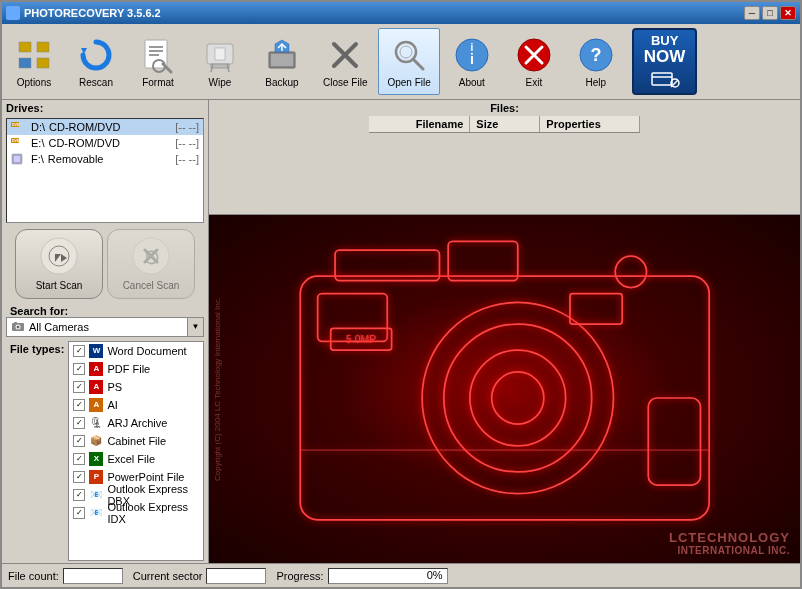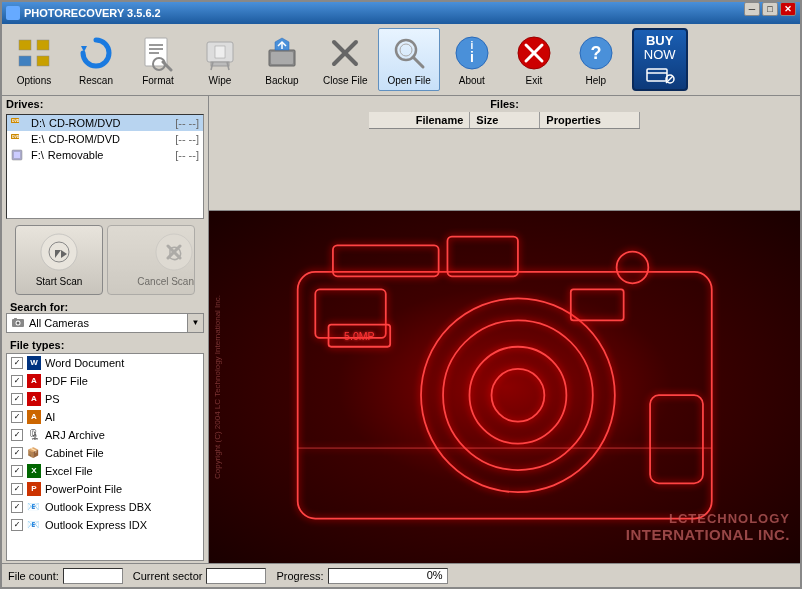--- a/index.html
+++ b/index.html
@@ -16,20 +16,21 @@
       height: 589px;
       border: 2px solid #888;
       background: #d4d0c8;
       display: flex;
       flex-direction: column;
     }
     .titlebar {
       background: linear-gradient(to bottom, #4a90d9, #1c5a9e);
       height: 22px;
       display: flex;
+      align-items: center;
       justify-content: space-between;
       padding: 0 4px;
       color: white;
       font-size: 11px;
       font-weight: bold;
     }
     .titlebar-left {
       display: flex;
       align-items: center;
       gap: 4px;
@@ -148,26 +149,25 @@
       display: flex;
       flex-direction: column;
       align-items: center;
       justify-content: center;
       width: 88px;
       height: 70px;
       border: 1px solid #888;
       background: linear-gradient(to bottom, #e8e4dc, #c8c4bc);
       cursor: pointer;
       gap: 4px;
-      border-radius: 4px;
+      border-radius: 12px;
     }
     .scan-btn.disabled {
       opacity: 0.5;
       cursor: default;
-      align-items: flex-end;
     }
     .scan-btn-label { font-size: 10px; }
     .search-section { padding: 2px 4px; }
     .search-combo {
       display: flex;
       width: 100%;
       border: 1px solid #888;
       background: white;
       height: 20px;
     }
@@ -182,21 +182,21 @@
       width: 16px; height: 18px;
       border-left: 1px solid #888;
       background: #d4d0c8;
       display: flex; align-items: center; justify-content: center;
       font-size: 8px;
       cursor: pointer;
     }
     .filetypes-section {
       flex: 1;
       display: flex;
-      flex-direction: column;
+      flex-direction: row;
       overflow: hidden;
       padding: 2px 4px;
     }
     .filetypes-list {
       flex: 1;
       border: 1px solid #888;
       background: white;
       overflow-y: scroll;
     }
     .filetype-item {
@@ -260,21 +260,21 @@
       width: 100%;
       height: 100%;
       background: radial-gradient(ellipse at center, #8b0000 0%, #3d0000 40%, #1a0000 100%);
       position: relative;
       display: flex;
       align-items: center;
       justify-content: center;
     }
     .lc-watermark {
       position: absolute;
-      bottom: 20px;
+      bottom: 7px;
       right: 10px;
       color: rgba(200,100,100,0.7);
       font-size: 10px;
       text-align: right;
       font-weight: bold;
     }
     .statusbar {
       height: 24px;
       background: #d4d0c8;
       border-top: 1px solid #888;
@@ -433,21 +433,21 @@
         <svg width="38" height="38" viewBox="0 0 38 38">
           <circle cx="19" cy="19" r="16" fill="#4a90d9" stroke="#2a6ab9" stroke-width="1"></circle>
           <text x="19" y="25" text-anchor="middle" fill="white" font-size="18" font-weight="bold">?</text>
         </svg>
       </div>
       <span class="btn-label">Help</span>
     </div>
 
     <div class="buy-now-btn">
       <span style="font-size:13px; font-weight:bold; line-height:1.1;">BUY</span>
-      <span style="font-size:13px; font-weight:normal; line-height:1.1;">NOW</span>
+      <span style="font-size:17px; font-weight:bold; line-height:1.1;">NOW</span>
       <svg width="30" height="20" viewBox="0 0 30 20" style="margin-top:2px;">
         <rect x="2" y="4" width="20" height="12" rx="1" fill="none" stroke="white" stroke-width="1.5"></rect>
         <line x1="2" y1="8" x2="22" y2="8" stroke="white" stroke-width="1.5"></line>
         <circle cx="25" cy="14" r="4" fill="none" stroke="white" stroke-width="1.5"></circle>
         <line x1="21" y1="18" x2="28" y2="11" stroke="white" stroke-width="1.5"></line>
       </svg>
     </div>
   </div>
 
   <div class="main-content">
@@ -645,21 +645,21 @@
                 <feMerge>
                     <feMergeNode in="coloredBlur"></feMergeNode>
                     <feMergeNode in="SourceGraphic"></feMergeNode>
                   </feMerge>
               </filter>
             </defs>
           </svg>
 
           <div class="lc-watermark">
             <div style="font-size:13px; font-weight:bold; letter-spacing:1px;">LCTECHNOLOGY</div>
-            <div style="font-size:15px; letter-spacing:0.5px;">INTERNATIONAL INC.</div>
+            <div style="font-size:10px; letter-spacing:0.5px;">INTERNATIONAL INC.</div>
           </div>
 
           <div style="position:absolute; left:4px; top:0; bottom:0; display:flex; align-items:center;">
             <span style="writing-mode:vertical-rl; transform:rotate(180deg); font-size:8px; color:rgba(200,100,100,0.5);">Copyright (C) 2004 LC Technology International Inc.</span>
           </div>
         </div>
       </div>
     </div>
   </div>
 

